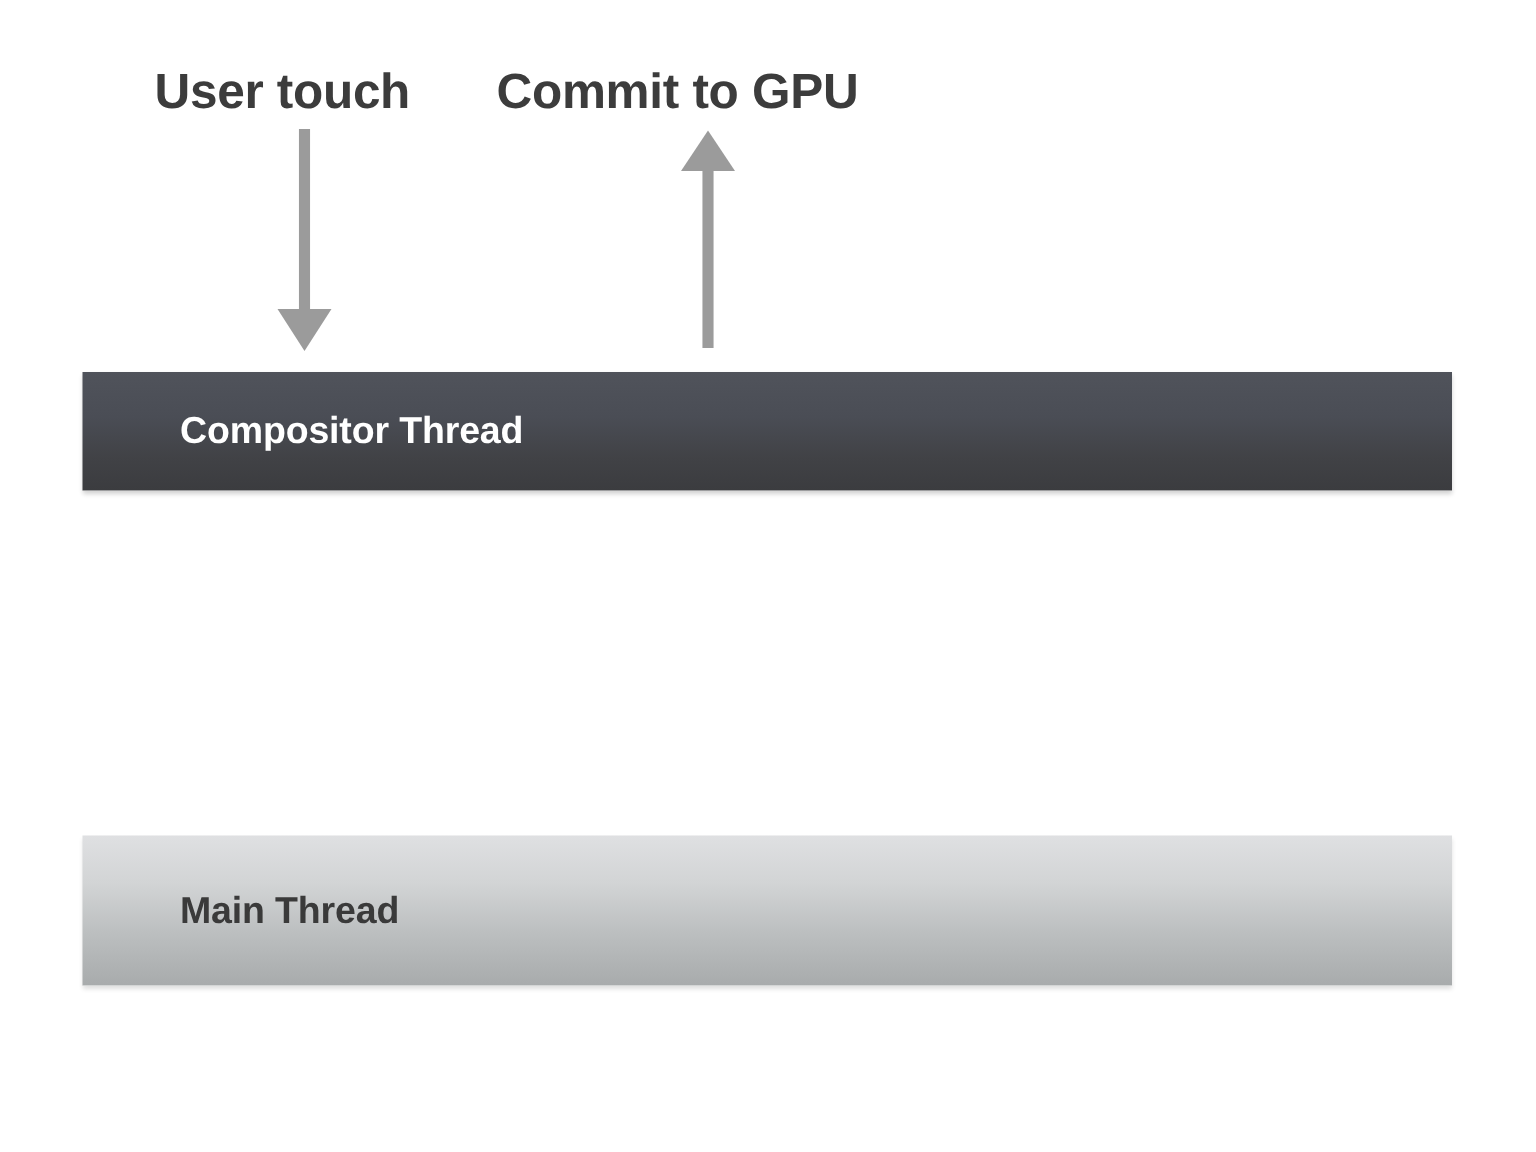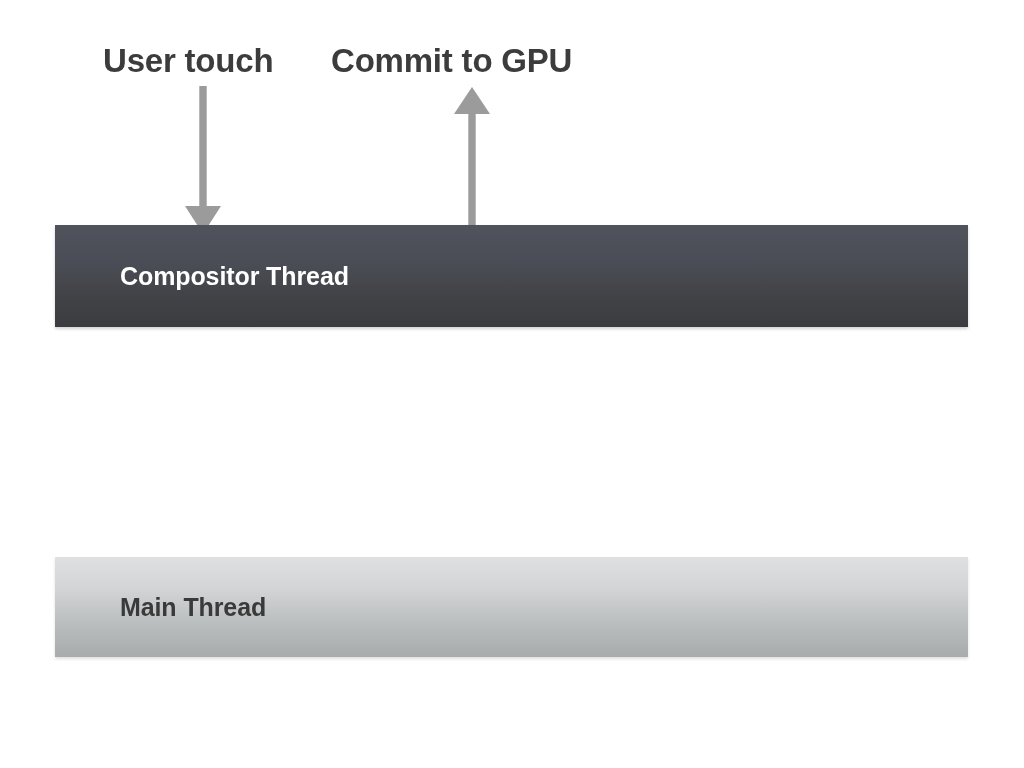--- a/index.html
+++ b/index.html
@@ -73,22 +73,22 @@
   .thread-bar-label {
     font-family: "Liberation Sans", sans-serif;
     font-weight: bold;
     font-size: 25px;
     line-height: 1;
     letter-spacing: -0.1px;
     white-space: nowrap;
   }
 
   #lane-compositor-thread {
-    top: 225px;
-    height: 102px;
+    top: 248px;
+    height: 79px;
     background: linear-gradient(to bottom, #50535b 0%, #4a4d55 38%, #414246 72%, #3b3c3f 100%);
     box-shadow: 0 2px 3px rgba(0,0,0,0.18);
     text-align: right;
   }
   #lane-compositor-thread .thread-bar-label {
     color: #ffffff;
   }
 
   #lane-main-thread {
     top: 557px;

